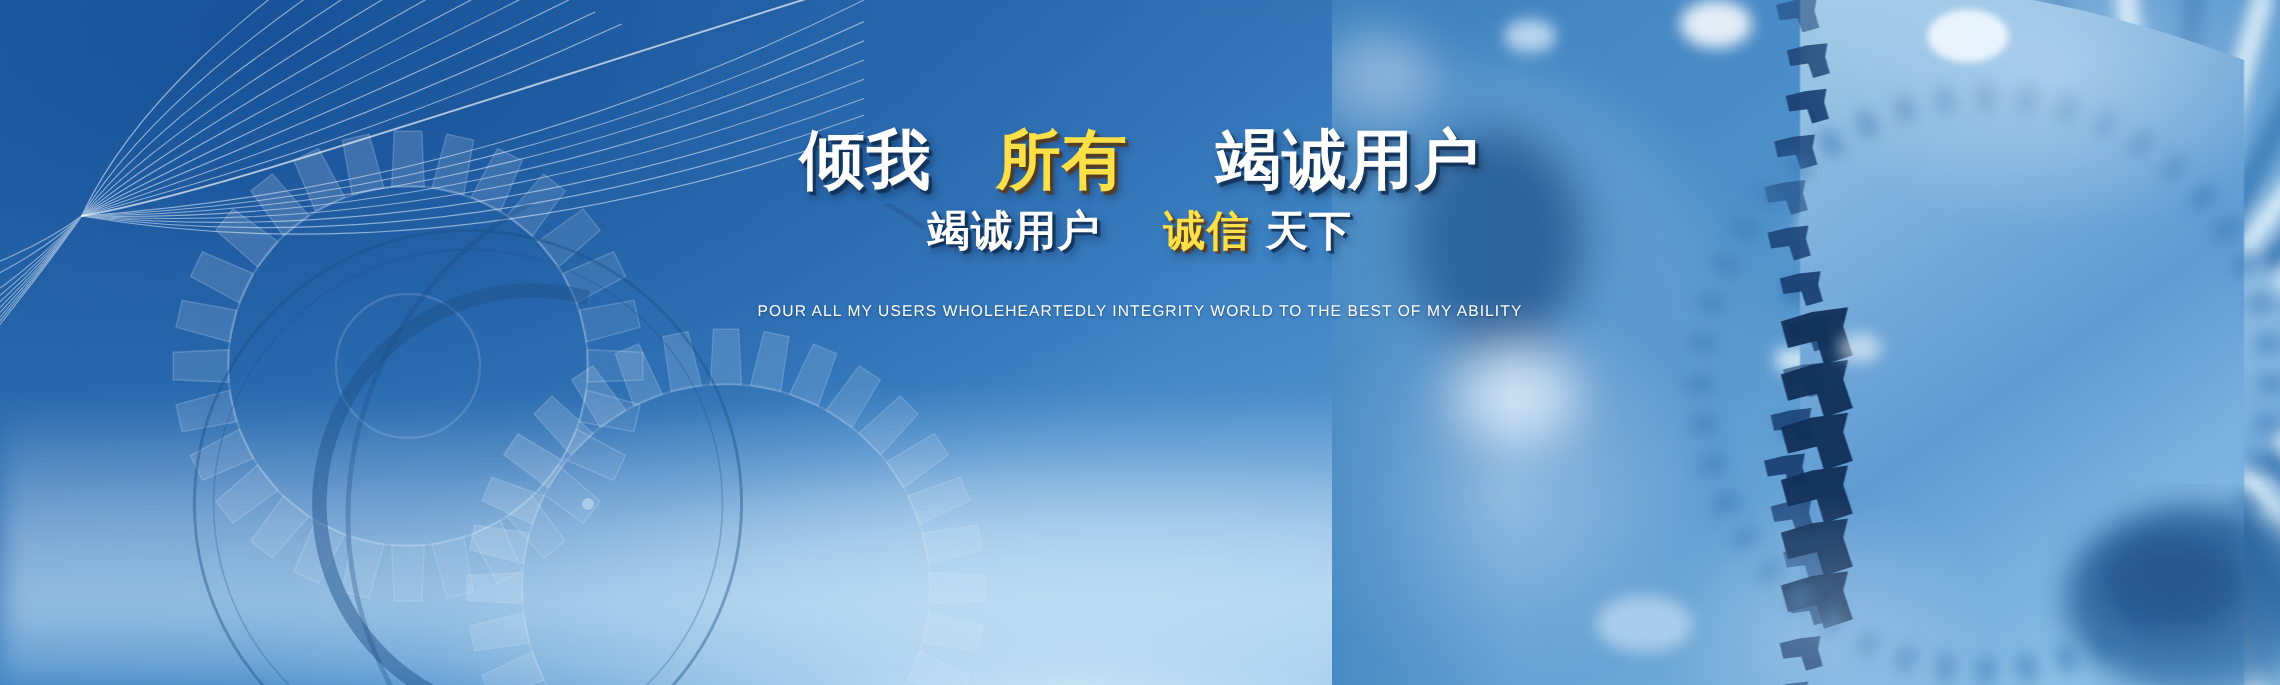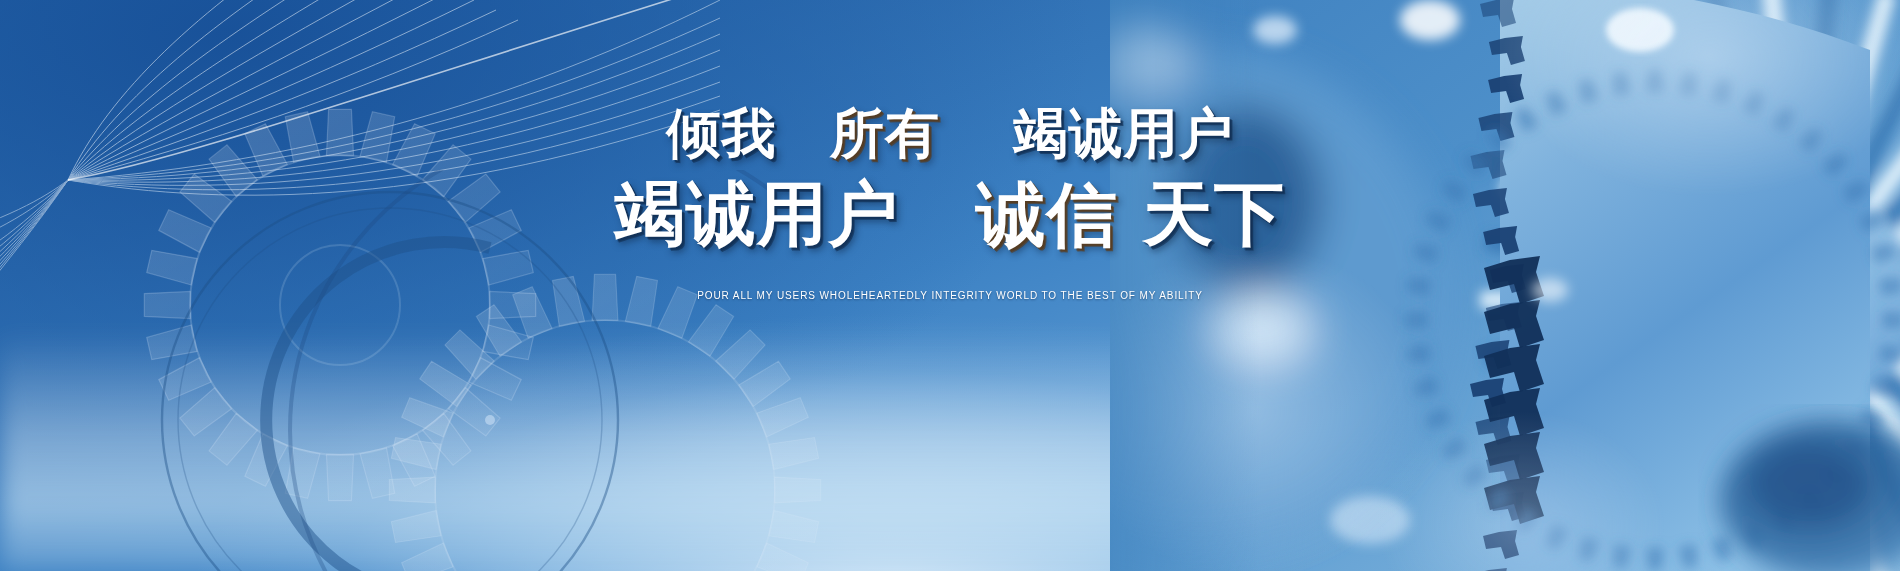--- a/index.html
+++ b/index.html
@@ -72,46 +72,45 @@
     z-index:9;
   }
   .headline {
     white-space:nowrap;
     line-height:1;
     font-weight:bold;
     font-family:"DejaVu Sans", sans-serif;
     letter-spacing:1px;
   }
   .line1 { font-size:54px; margin-bottom:14px; }
-  .line2 { font-size:70px;text-align:center; }
+  .line2 { font-size:35px;text-align:center; }
 
   .seg { display:inline-block; vertical-align:middle; }
   .seg-white {
     color:#ffffff;
     text-shadow:
       3px 3px 0 rgba(16,45,80,0.62),
       2px 2px 0 rgba(16,45,80,0.62),
       4px 5px 7px rgba(10,32,62,0.50);
-    font-family: Liberation Serif, serif;
   }
   .seg-orange {
-    color:#ffffff;
+    color:#fde047;
     text-shadow:
       3px 3px 0 rgba(96,52,8,0.55),
       2px 2px 0 rgba(96,52,8,0.55),
       4px 5px 7px rgba(10,32,62,0.48);
   }
   .gap-sm { display:inline-block; width:14px; }
   .gap-md { display:inline-block; width:34px; }
   .gap-lg { display:inline-block; width:26px; }
 
   .subtitle {
     margin-top:40px;
     color:#ffffff;
-    font-size:10px;
+    font-size:13px;
     letter-spacing:0.9px;
     font-family:"Liberation Sans", sans-serif;
     text-shadow:0 1px 2px rgba(12,40,74,0.55);
     white-space:nowrap;
   }
 </style>
 </head>
 <body>
 
 <div class="banner">

